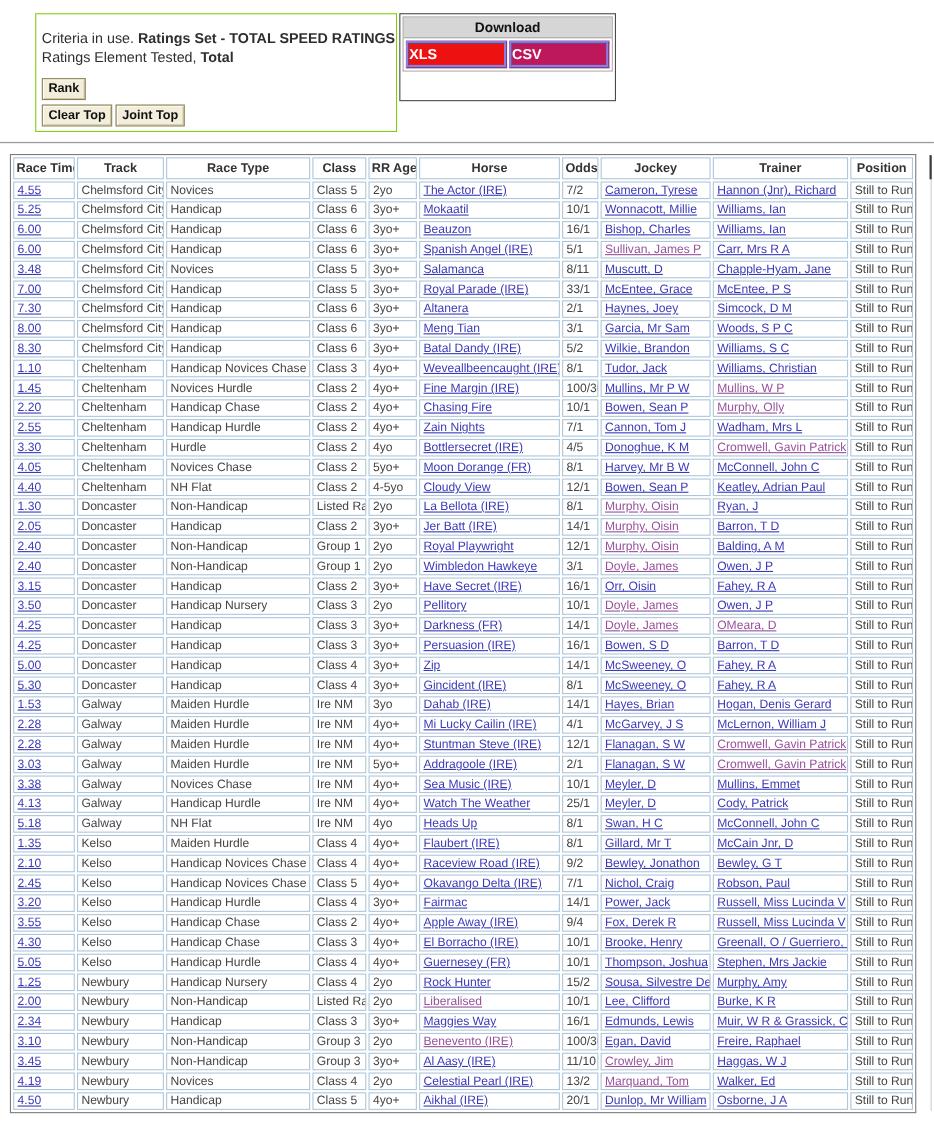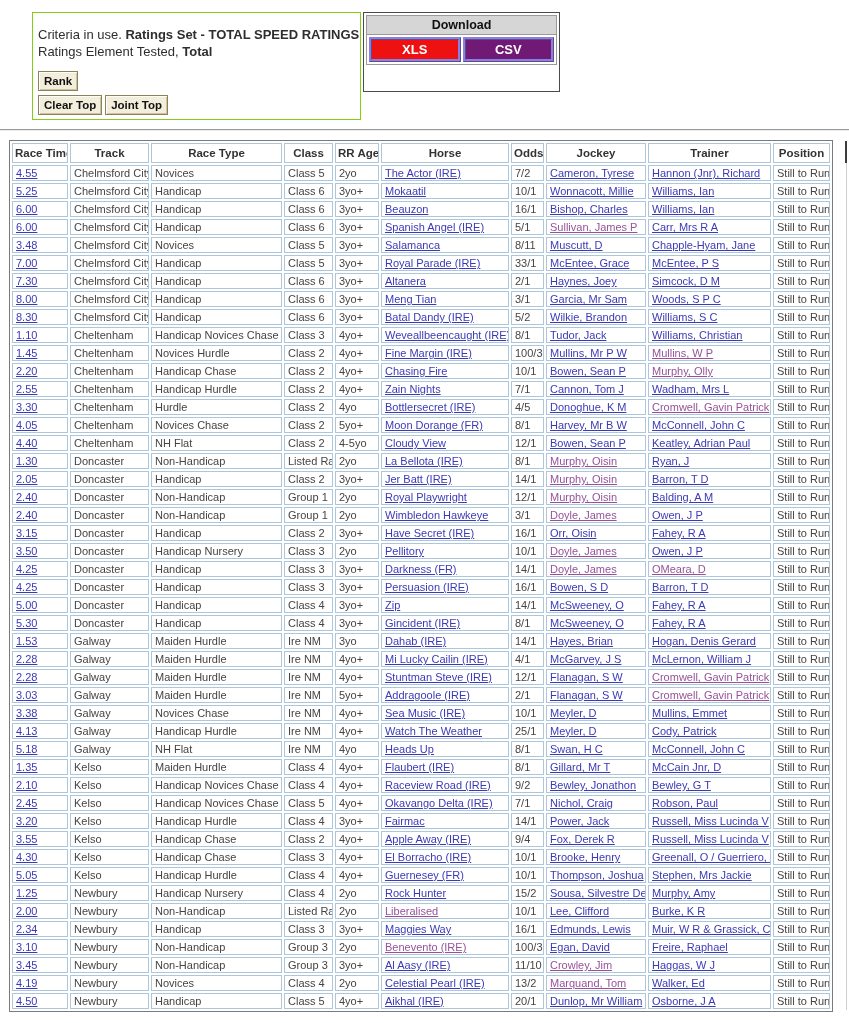--- a/index.html
+++ b/index.html
@@ -28,21 +28,21 @@
     width:197px; height:80px; box-sizing:border-box;
     border:1px solid #4a4a4a; margin-left:2px; padding:2px; background:#fff;
   }
   .dl-inner { border:1px solid #9a9a9a; }
   .dl-header {
     background:#d6d6d6; text-align:center; font-weight:bold; font-size:12.5px;
     color:#111; padding:2px 0; border-bottom:1px solid #9a9a9a;
   }
   .dl-btn-row { display:flex; padding:2px; gap:2px; background:#fff; }
   .dl-btn {
-    flex:1; display:block; text-align:center; font-weight:bold; font-size:13px;
+    flex:1; display:block; text-align:left; font-weight:bold; font-size:13px;
     color:#fff; text-decoration:none; padding:2px 0; border:3px ridge #8f7ee0;
   }
   hr.divider {
     position:absolute; top:129px; left:0; width:849px;
     border:0; border-top:1px solid #9a9a9a; height:1px; background:#ececec;
   }
   table.main-table {
     position:absolute; top:140px; left:9px; width:822px;
     table-layout:fixed; border-collapse:separate; border-spacing:2px;
     border:1px solid #7b7b7b; font-size:11px; background:#fff;
@@ -73,21 +73,21 @@
     </div>
     <div class="btn-row">
       <button class="crit-btn">Clear Top</button><button class="crit-btn">Joint Top</button>
     </div>
   </div>
   <div class="download-box">
     <div class="dl-inner">
       <div class="dl-header">Download</div>
       <div class="dl-btn-row">
         <a href="#" class="dl-btn" id="xls-btn" style="background: rgb(238, 17, 17);">XLS</a>
-        <a href="#" class="dl-btn" id="csv-btn" style="background: #701a75;">CSV</a>
+        <a href="#" class="dl-btn" id="csv-btn" style="background: #be185d;">CSV</a>
       </div>
     </div>
   </div>
 </div>
 
 <hr class="divider">
 
 <table class="main-table">
   <colgroup>
     <col style="width:56px">

